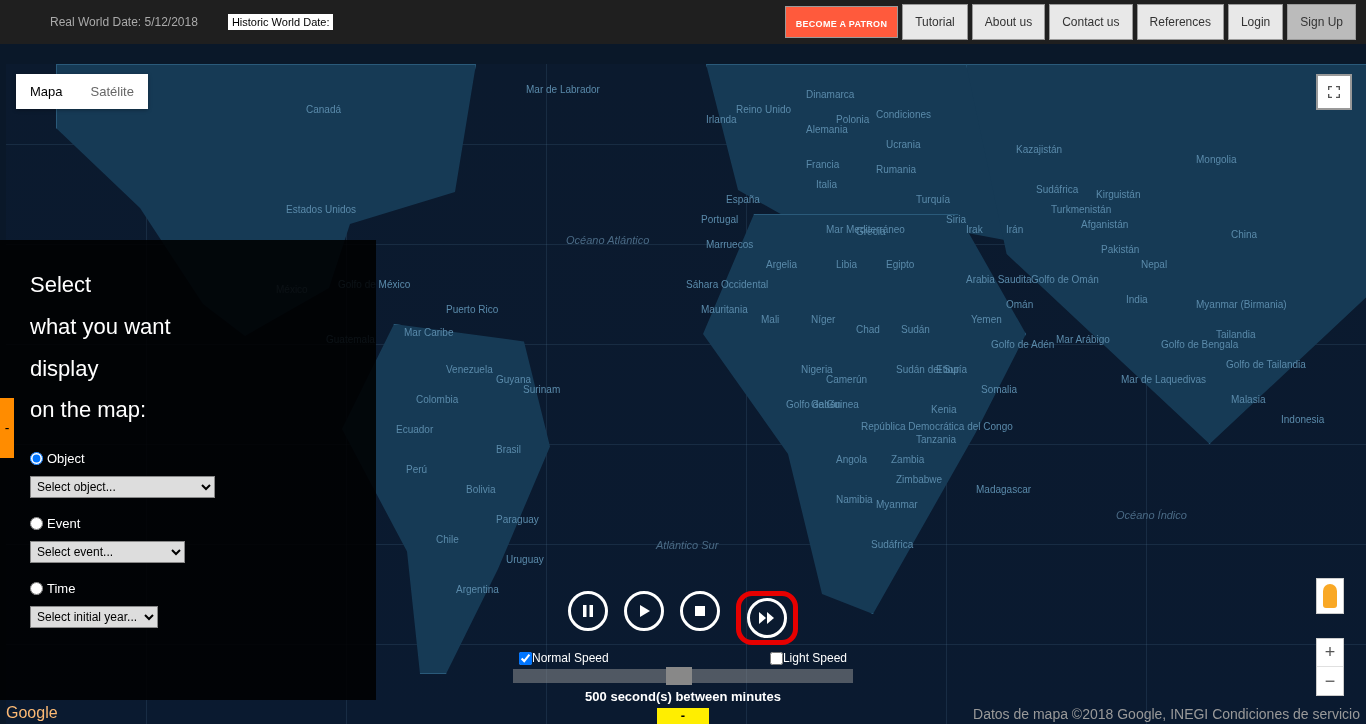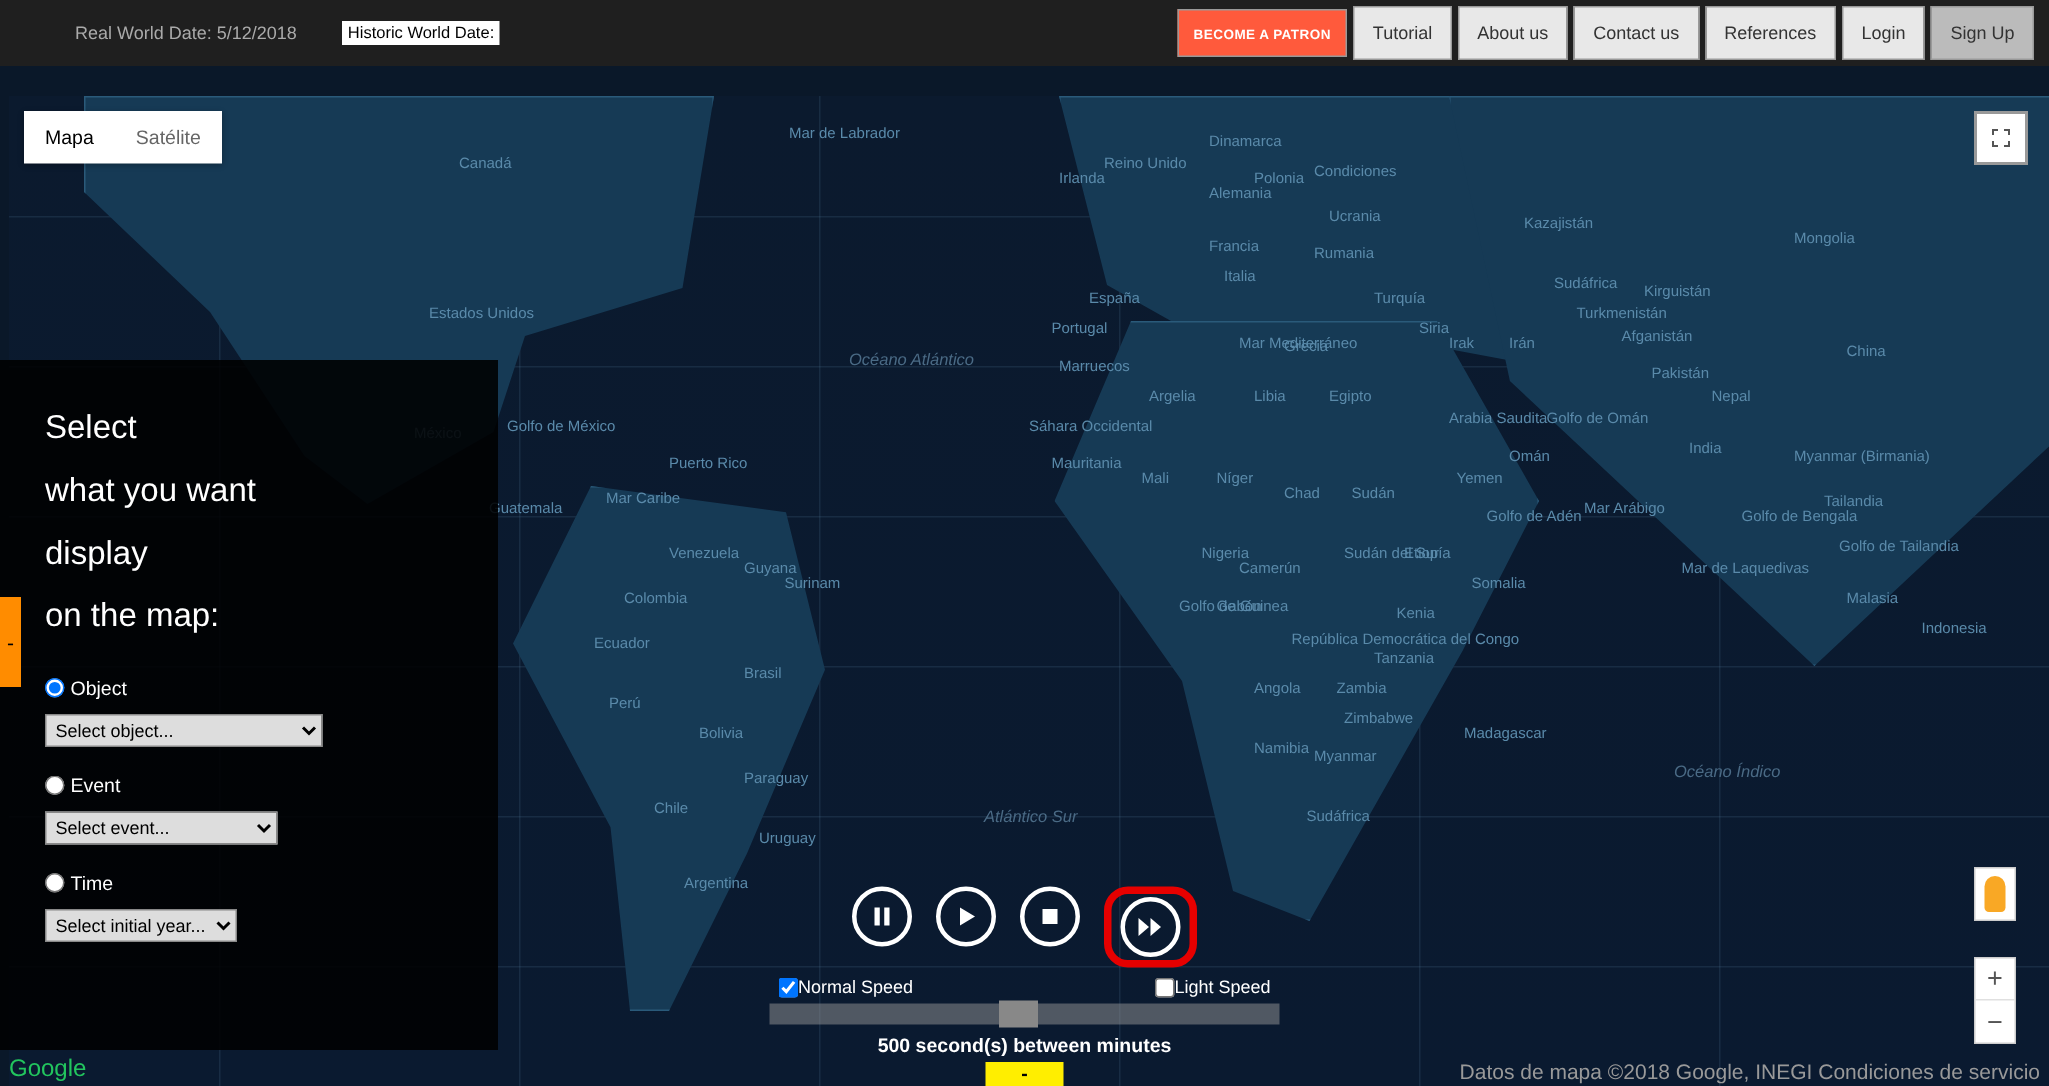--- a/index.html
+++ b/index.html
@@ -27,39 +27,39 @@
 .map-type{position:absolute;top:10px;left:10px;background:#fff;display:flex;box-shadow:0 1px 4px rgba(0,0,0,0.3);z-index:50}
 .map-type-btn{padding:10px 14px;font-size:13px;cursor:pointer;color:#666}
 .map-type-btn.active{color:#000;font-weight:500}
 .fullscreen{position:absolute;top:10px;right:14px;width:36px;height:36px;background:#fff;border:2px solid #999;display:flex;align-items:center;justify-content:center;cursor:pointer;z-index:50}
 .fullscreen svg{width:16px;height:16px}
 .pegman{position:absolute;right:22px;bottom:110px;width:28px;height:36px;background:#fff;border:1px solid #ccc;display:flex;align-items:center;justify-content:center;z-index:50}
 .pegman-icon{width:14px;height:24px;background:#f9a825;border-radius:7px 7px 3px 3px}
 .zoom{position:absolute;right:22px;bottom:28px;width:28px;background:#fff;border:1px solid #ccc;z-index:50}
 .zoom-btn{height:28px;display:flex;align-items:center;justify-content:center;font-size:18px;color:#555;cursor:pointer;border-bottom:1px solid #e0e0e0}
 .zoom-btn:last-child{border:none}
-.side-panel{position:absolute;left:0;top:240px;width:332px;height:460px;background:rgba(0,0,0,0.88);padding:24px 30px;color:#fff;z-index:60}
+.side-panel{position:absolute;left:0;top:240px;width:376px;height:460px;background:rgba(0,0,0,0.88);padding:24px 30px;color:#fff;z-index:60}
 .panel-title{font-size:22px;line-height:1.9;margin-bottom:20px}
 .filter-row{margin-bottom:18px}
 .filter-label{display:flex;align-items:center;font-size:13px;margin-bottom:10px}
 .filter-label input[type=radio]{margin-right:4px}
 .filter-select{width:185px;padding:2px;font-size:12px;background:#ddd;border:1px solid #888}
 .collapse-tab{position:absolute;left:0;top:398px;width:14px;height:60px;background:#ff8c00;color:#000;display:flex;align-items:center;justify-content:center;font-size:14px;cursor:pointer;z-index:70}
 .controls{position:absolute;left:50%;transform:translateX(-50%);bottom:20px;width:340px;text-align:center;z-index:60}
 .play-row{display:flex;gap:16px;justify-content:center;margin-bottom:6px}
 .circ-btn{width:40px;height:40px;border:3px solid #fff;border-radius:50%;display:flex;align-items:center;justify-content:center;cursor:pointer}
 .circ-btn svg{fill:#fff}
 .ff-wrap{border:5px solid #e60000;border-radius:16px;padding:2px 6px}
 .speed-row{display:flex;justify-content:space-between;padding:0 6px;font-size:12px;color:#fff;margin-bottom:4px}
 .speed-row label{display:flex;align-items:center;gap:0}
 .slider-track{height:14px;background:rgba(150,150,150,0.5);position:relative;margin-bottom:6px}
 .slider-thumb{position:absolute;left:45%;top:-2px;width:26px;height:18px;background:#888}
 .interval{color:#fff;font-size:13px;font-weight:bold}
 .yellow-box{position:absolute;left:50%;transform:translateX(-50%);bottom:0;width:52px;height:16px;background:#ffee00;color:#000;text-align:center;font-size:13px;font-weight:bold;z-index:60}
-.google-logo{position:absolute;left:6px;bottom:2px;color:#22c55e;font-size:16px;z-index:60}
+.google-logo{position:absolute;left:6px;bottom:2px;color:#fdba74;font-size:16px;z-index:60}
 .attrib{position:absolute;right:6px;bottom:2px;color:#999;font-size:14px;z-index:60}
 </style>
 </head>
 <body>
 
 <div class="topbar">
   <span class="date-label">Real World Date: 5/12/2018</span>
   <span class="hist-date">Historic World Date:</span>
   <div class="nav-right">
     <div class="patron-btn"><span>BECOME A PATRON</span></div>

